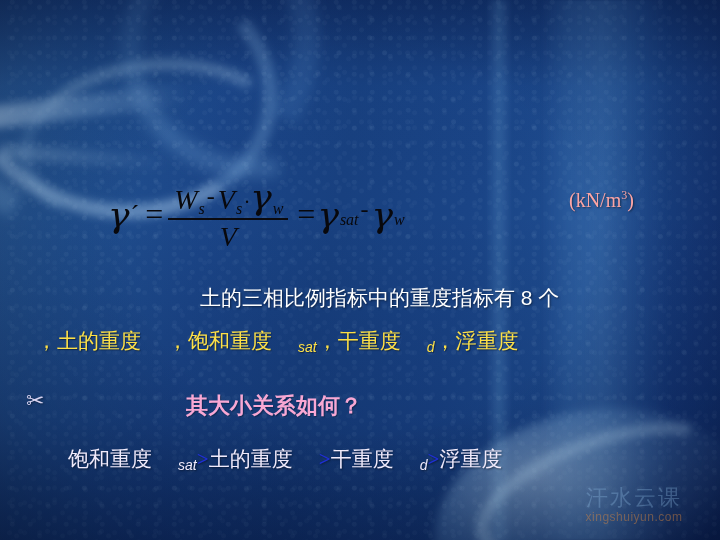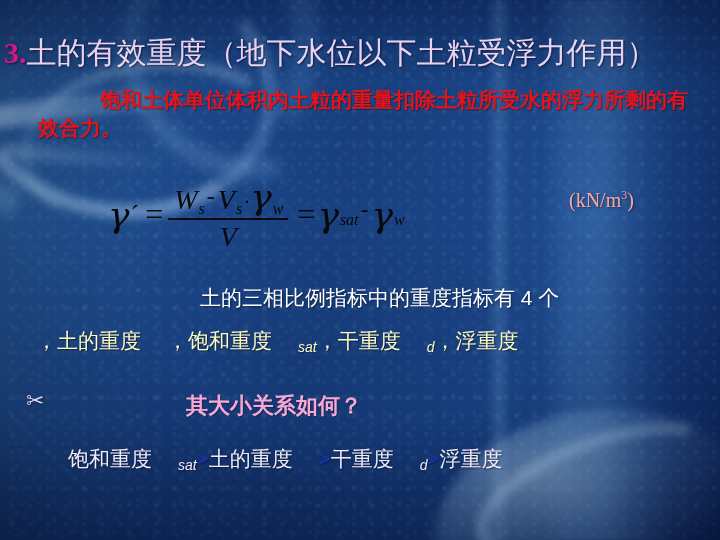--- a/index.html
+++ b/index.html
@@ -278,21 +278,21 @@
     text-indent: 130px;
     text-shadow: 1px 1px 2px rgba(0,0,0,0.45);
   }
 
   .orange-para {
     position: absolute;
     left: 36px; top: 325px;
     width: 670px;
     font-size: 21px;
     line-height: 31px;
-    color: #fef9c3;
+    color: #fde047;
     text-shadow: 1px 1px 1px rgba(0,0,0,0.4);
   }
   .orange-para .gap { display: inline-block; width: 26px; }
   .orange-para .sb {
     font-size: 14px;
     font-style: italic;
     position: relative;
     top: 4px;
   }
 
@@ -374,23 +374,21 @@
   <div class="swirl swirl-d"></div>
   <div class="ribbon"></div>
   <div class="ribbon2"></div>
   <div class="wave-bottom"></div>
   <div class="wave-bottom2"></div>
   <div class="mottle"></div>
   <div class="vignette"></div>
 
   <div class="content">
 
-    <div class="title"><span class="num">3.</span><span class="body">土的有效重度（地下水位以下土粒受浮力作用）</span></div>
-
-    <div class="red-para">饱和土体单位体积内土粒的重量扣除土粒所受水的浮力所剩的有效合力。</div>
+
 
     <div class="formula">
       <span class="g">γ</span>
         <span class="prime">´</span>
       <span class="eq">=</span>
       <span class="frac">
         <span class="num-row">
           <span>W</span>
             <span class="sub">s</span>
             <span class="minus">-</span>
@@ -406,25 +404,29 @@
       <span class="eq">=</span>
       <span class="g">γ</span>
         <span class="sub">sat</span>
         <span class="minus">-</span>
         <span class="g">γ</span>
         <span class="sub">w</span>
     </div>
 
     <div class="unit"><span>(kN/m</span><sup>3</sup><span>)</span></div>
 
-    <div class="white-line">土的三相比例指标中的重度指标有 4 个</div>
+    <div class="white-line">土的三相比例指标中的重度指标有 8 个</div>
 
     <div class="orange-para"><span>，</span><span>土的重度</span><span class="gap"></span><span>，</span><span>饱和重度</span><span class="gap"></span><span class="sb">sat</span><span>，</span><span>干重度</span><span class="gap"></span><span class="sb">d</span><span>，</span><span>浮重度</span></div>
 
     <div class="scissors">✂</div>
 
     <div class="question">其大小关系如何？</div>
 
     <div class="final-para"><span>饱和重度</span><span class="gap"></span><span class="sb">sat</span><span class="gt">&gt;</span><span>土的重度</span><span class="gap"></span><span class="gt">&gt;</span><span>干重度</span><span class="gap"></span><span class="sb">d</span><span class="gt">&gt;</span><span>浮重度</span></div>
 
+    <div class="watermark">
+      <div class="wm-cn">汗水云课</div>
+      <div class="wm-en">xingshuiyun.com</div>
+    </div>
 
   </div>
 </div>
 
 </body></html>

